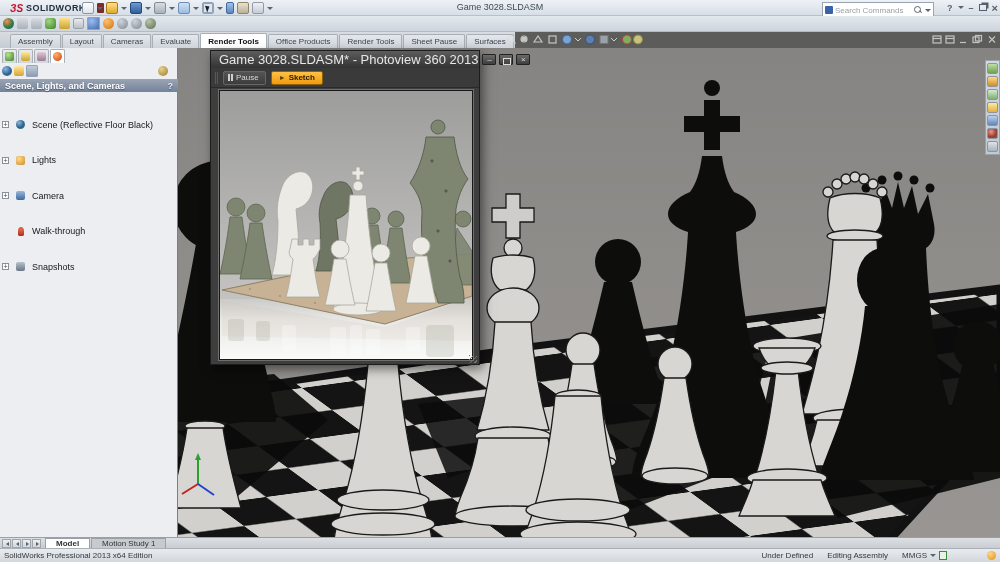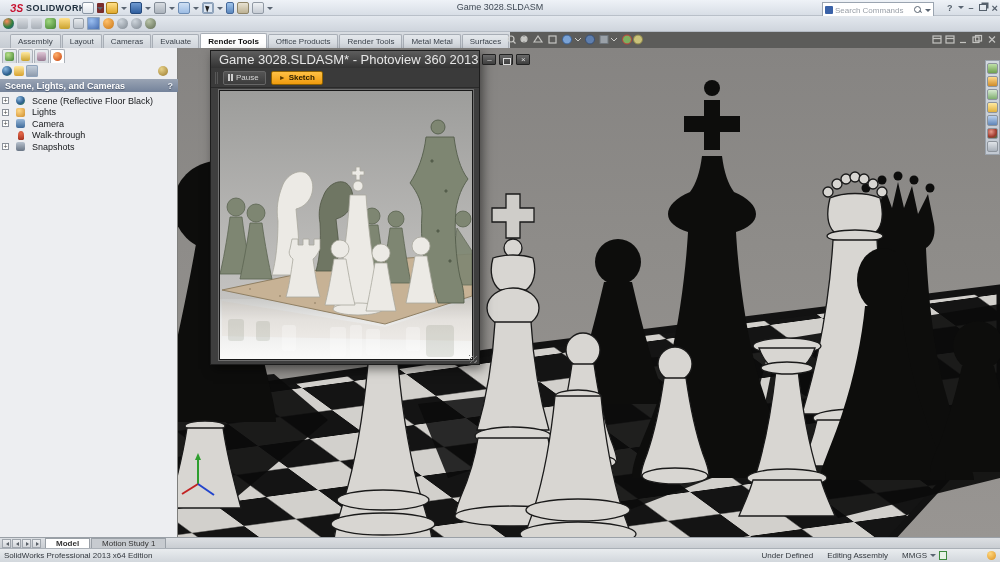--- a/index.html
+++ b/index.html
@@ -49,21 +49,21 @@
   .mgr-tabs { position:absolute; left:2px; top:1px; height:14px; display:flex; gap:1px; }
   .mgr-tab { width:15px; height:14px; border:1px solid #aab0b8; border-bottom:none; background:linear-gradient(#e8ebef,#d2d7dd);
     display:flex; align-items:center; justify-content:center; border-radius:2px 2px 0 0; }
   .mgr-tab.active { background:#fff; }
   .pane-icons { position:absolute; left:2px; top:16px; height:14px; display:flex; gap:2px; align-items:center; }
   .panel-header { position:absolute; left:0; top:31px; width:178px; height:13px;
     background:linear-gradient(#9aa4b4,#74839b); color:#fff; font-weight:bold; font-size:9px;
     display:flex; align-items:center; padding:0 5px; text-shadow:0 1px 1px #4a5568; }
   .panel-header .hq { margin-left:auto; font-weight:bold; color:#e8ecf2; }
   .tree { position:absolute; left:2px; top:47px; width:174px; }
-  .tree-row { display:flex; align-items:center; height:11.5px; gap:7px; }
+  .tree-row { display:flex; align-items:center; height:11.5px; gap:7px;margin-top:24px; }
   .expander { width:7px; height:7px; border:1px solid #8a9099; background:#fff; font-size:7px; line-height:5px; text-align:center; color:#444; }
   .expander.none { visibility:hidden; }
   .tree-ico { width:9px; height:9px; border-radius:2px; }
   .tree-label { font-size:9px; color:#16181b; white-space:nowrap; }
 
   
   .viewport { position:absolute; left:178px; top:48px; width:822px; height:489px; background:#8e8c89; overflow:hidden; }
   .taskpane { position:absolute; right:0; top:12px; width:15px; background:linear-gradient(#d3d9e0,#c2c9d2); border:1px solid #9aa2ab; padding:2px 1px; display:flex; flex-direction:column; gap:2px; }
   .tp-ico { width:11px; height:11px; border-radius:2px; border:1px solid #8d949c; }
 
@@ -177,21 +177,21 @@
 
   <div class="tabrow">
     <div class="tabs-left">
       <span class="cmdtab">Assembly</span>
       <span class="cmdtab">Layout</span>
       <span class="cmdtab">Cameras</span>
       <span class="cmdtab">Evaluate</span>
       <span class="cmdtab active">Render Tools</span>
       <span class="cmdtab">Office Products</span>
       <span class="cmdtab">Render Tools</span>
-      <span class="cmdtab">Metal Metal</span>
+      <span class="cmdtab">Sheet Pause</span>
       <span class="cmdtab">Surfaces</span>
     </div>
 
     <svg class="headsup" width="140" height="12" viewBox="0 0 140 12">
       <g stroke="#d9d9d6" stroke-width="1.2" fill="none" opacity="0.85">
         <circle cx="6" cy="5" r="3"></circle>
           <line x1="8" y1="7" x2="10.5" y2="9.5"></line>
         <circle cx="19" cy="5" r="3"></circle>
           <rect x="16.5" y="3" width="5" height="4" fill="#d9d9d6" stroke="none"></rect>
         <path d="M29,8 L33,2 L37,8 Z"></path>

